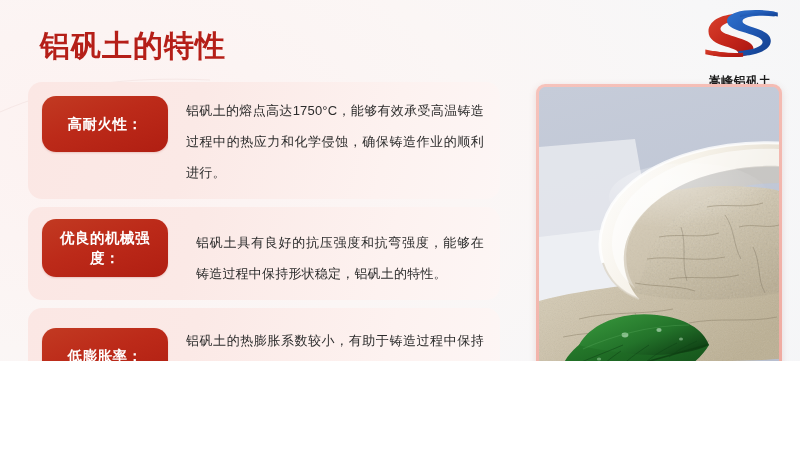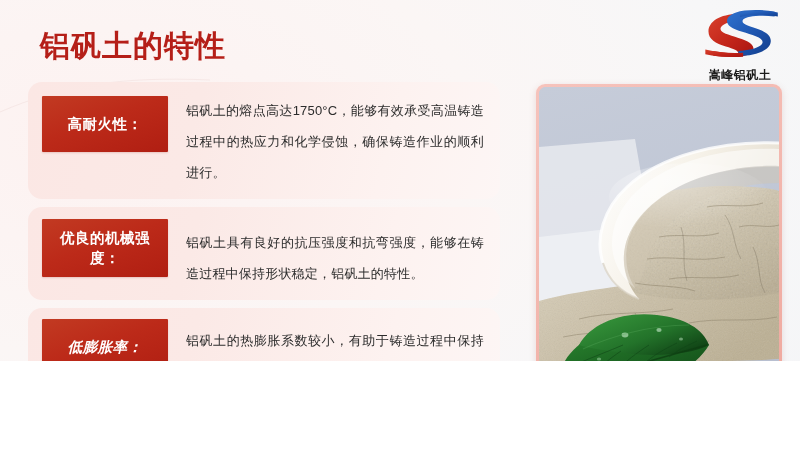--- a/index.html
+++ b/index.html
@@ -58,21 +58,21 @@
     width: 96px;
     height: 52px;
     display: block;
   }
   .logo-text {
     font-size: 12px;
     font-weight: bold;
     letter-spacing: 0.5px;
     color: #1b1b1b;
     line-height: 14px;
-    margin-top: 9px;
+    margin-top: 15px;
     white-space: nowrap;
   }
 
   
   .features {
     position: absolute;
     left: 28px;
     top: 82px;
     width: 472px;
   }
@@ -80,46 +80,46 @@
     position: relative;
     margin-bottom: 8px;
     border-radius: 14px;
     background: linear-gradient(105deg, #fbe7e4 0%, #fbe9e6 35%, #fdf2f0 75%, #fdf6f5 100%);
     display: flex;
     align-items: flex-start;
     padding: 0;
     min-height: 80px;
   }
   .feature-row.r1 { min-height: 86px; }
-  .feature-row.r2 { min-height: 80px; }
+  .feature-row.r2 { min-height: 80px; gap: 10px; }
   .feature-row.r3 { min-height: 80px; }
   .feature-row.r4 { min-height: 76px; }
 
   .feature-label {
     flex: 0 0 126px;
     width: 126px;
     margin: 12px 0 12px 14px;
-    border-radius: 1px;
+    border-radius: 14px;
     background: linear-gradient(160deg, #c23a22 0%, #bc2a19 45%, #b01e12 100%);
     color: #ffffff;
     font-size: 14.5px;
     font-weight: bold;
     line-height: 20px;
     letter-spacing: 0.5px;
     text-align: center;
     display: flex;
     align-items: center;
     justify-content: center;
     padding: 9px 6px;
     box-sizing: border-box;
     min-height: 54px;
     box-shadow: 0 1px 2px rgba(150, 30, 20, 0.18);
   }
   .feature-row.r1 .feature-label { min-height: 56px; margin-top: 14px; }
-  .feature-row.r4 .feature-label { min-height: 56px; margin-top: 11px; font-style: italic; }
+  .feature-row.r4 .feature-label { min-height: 56px; margin-top: 20px; }
 
   .feature-text {
     flex: 1 1 auto;
     color: #2c2c2c;
     font-size: 13px;
     line-height: 31px;
     padding: 13px 16px 11px 18px;
     text-align: justify;
     letter-spacing: 0.2px;
   }

